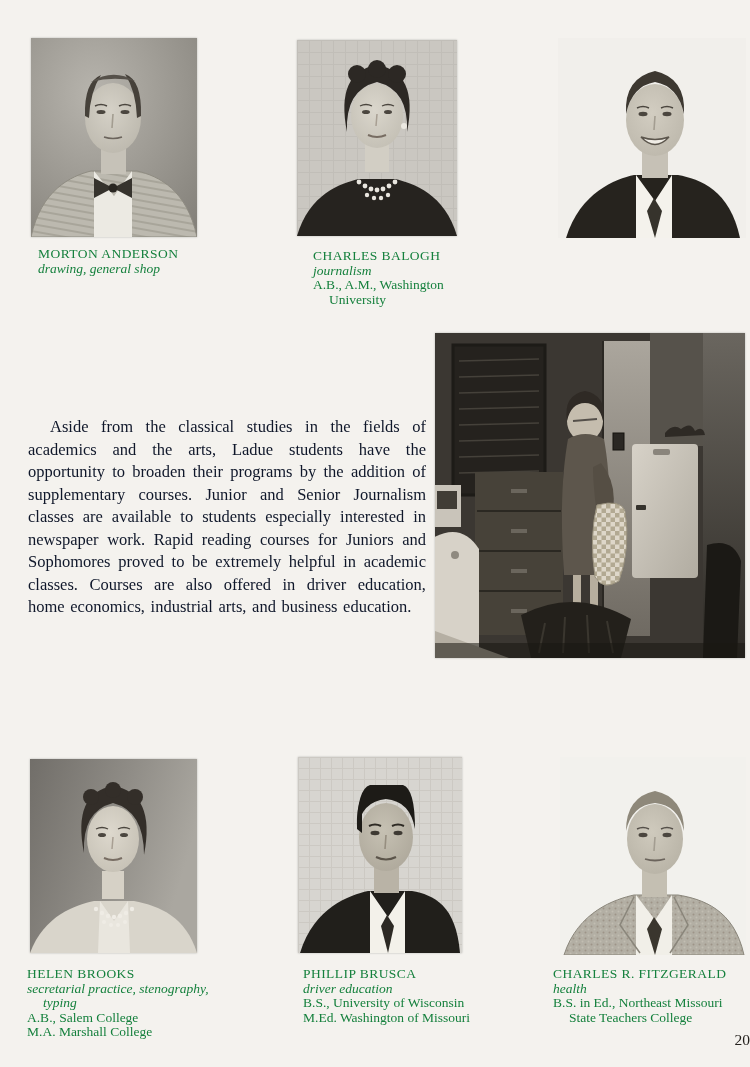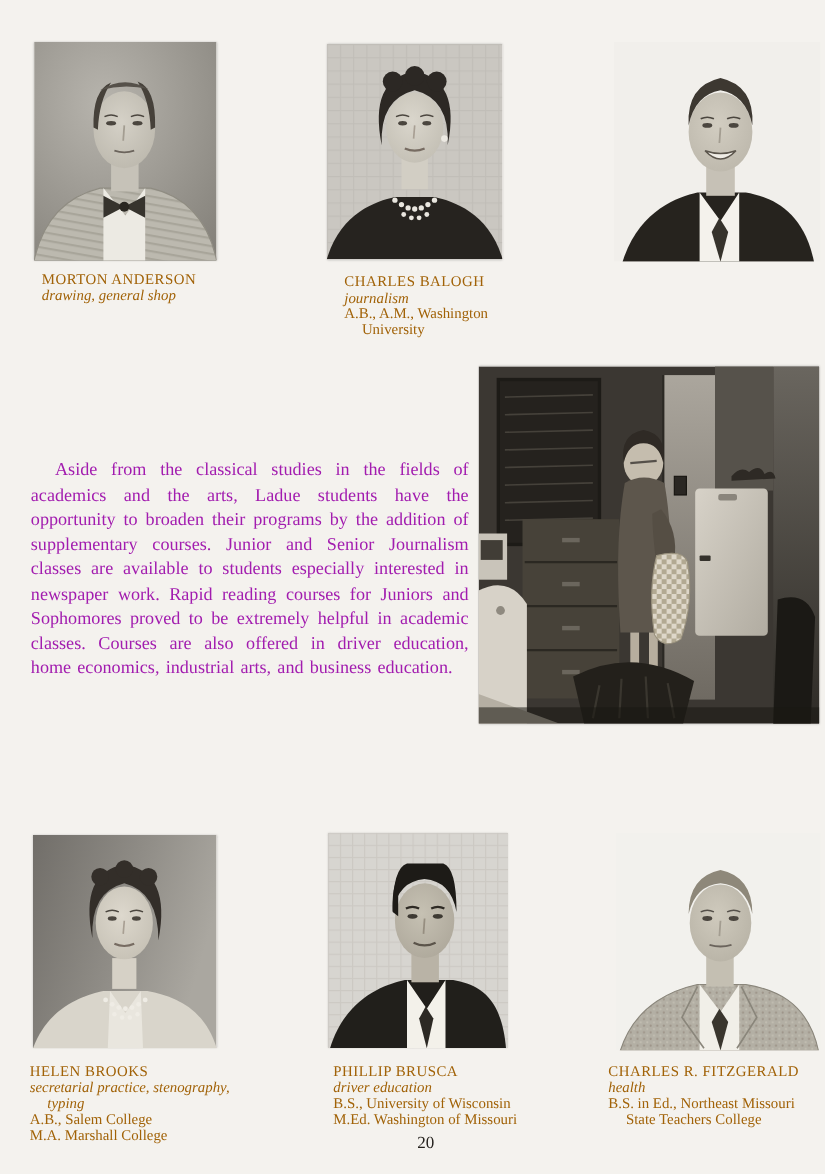--- a/index.html
+++ b/index.html
@@ -14,42 +14,42 @@
   .page{position:absolute;inset:0;}
   .photo{
     position:absolute;margin:0;padding:0;overflow:hidden;
     box-shadow:0 0 2px rgba(0,0,0,.25);
   }
   .photo svg{display:block;width:100%;height:100%;}
   .photo.borderless{box-shadow:none;}
   .caption{
     position:absolute;
     font-size:13.5px;line-height:14.6px;
-    color:#a16207;
+    color:#15803d;
   }
   .cap-line{padding-left:16px;text-indent:-16px;}
   .cap-name{letter-spacing:.45px;}
   .cap-subject{font-style:italic;}
   .heading{
     position:absolute;left:28px;top:352px;width:420px;
     font-family:"DejaVu Sans", sans-serif;
     font-weight:700;font-size:33px;line-height:42px;
     letter-spacing:-.5px;color:#1c1a16;
     margin:0;
   }
   .intro{
     position:absolute;left:28px;top:416px;width:398px;
     font-size:16.5px;line-height:22.5px;
     text-align:justify;text-indent:22px;
-    color:#a21caf;margin:0;
+    color:#0f172a;margin:0;
     word-spacing:1.5px;
   }
   .page-number{
     position:absolute;left:24px;top:1031px;width:726px;
-    text-align:center;font-size:15.5px;color:#24211d;
+    text-align:right;font-size:15.5px;color:#24211d;
   }
 </style>
 </head>
 <body>
 
 <div class="page">
 
   <figure class="photo" style="left:31px;top:38px;width:166px;height:199px">
     <svg viewBox="0 0 166 199">
       <defs>

